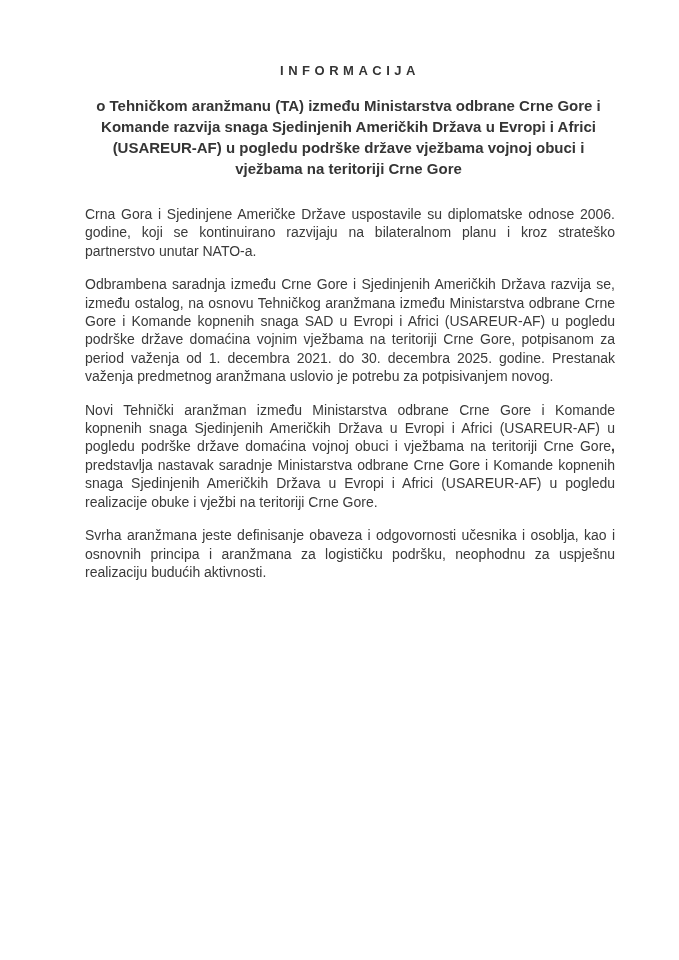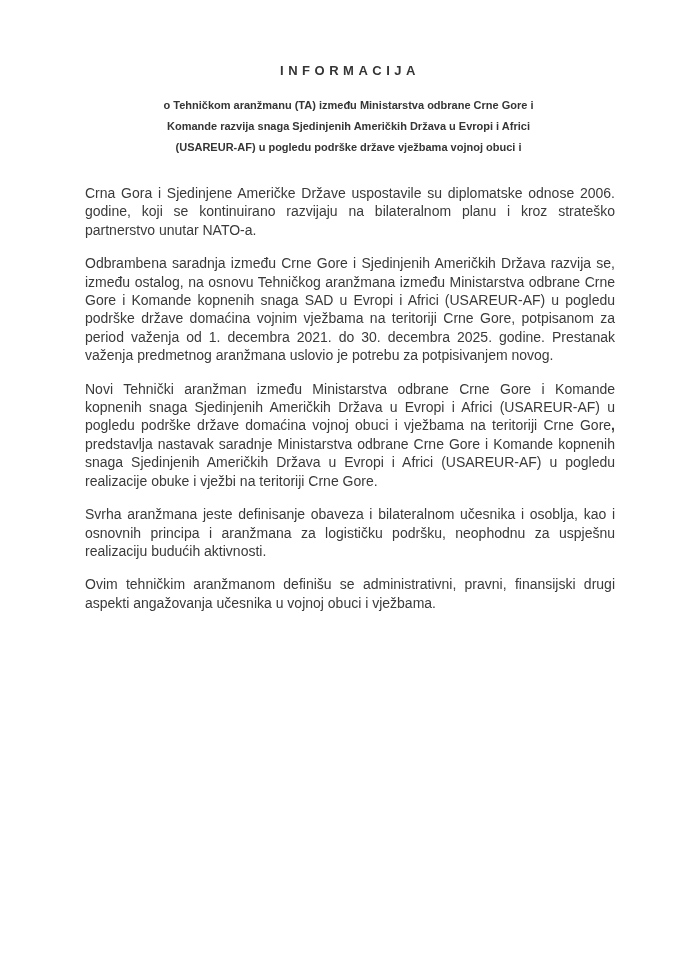--- a/index.html
+++ b/index.html
@@ -28,21 +28,21 @@
     font-weight: bold;
     letter-spacing: 4.5px;
     line-height: 18px;
     color: #353535;
   }
   .doc-subtitle {
     margin: 15px 0 26px 0;
     padding: 0 64px 0 82px;
     text-align: center;
     font-weight: bold;
-    font-size: 11px;
+    font-size: 15px;
     line-height: 21px;
     color: #353535;
   }
   .doc-subtitle .subtitle-line {
     white-space: nowrap;
   }
   .doc-body {
     padding: 0 64px 0 85px;
     font-size: 14px;
     line-height: 18.4px;
@@ -60,29 +60,29 @@
 <body>
 
 <div class="page">
 
   <h1 class="doc-title">INFORMACIJA</h1>
 
   <div class="doc-subtitle">
     <div class="subtitle-line">o Tehničkom aranžmanu (TA) između Ministarstva odbrane Crne Gore i</div>
     <div class="subtitle-line">Komande razvija snaga Sjedinjenih Američkih Država u Evropi i Africi</div>
     <div class="subtitle-line">(USAREUR-AF) u pogledu podrške države vježbama vojnoj obuci i</div>
+    <div class="subtitle-line">vježbama na teritoriji Crne Gore</div>
   </div>
 
   <div class="doc-body">
 
     <p>Crna Gora i Sjedinjene Američke Države uspostavile su diplomatske odnose 2006. godine, koji se kontinuirano razvijaju na bilateralnom planu i kroz strateško partnerstvo unutar NATO-a.</p>
 
     <p>Odbrambena saradnja između Crne Gore i Sjedinjenih Američkih Država razvija se, između ostalog, na osnovu Tehničkog aranžmana između Ministarstva odbrane Crne Gore i Komande kopnenih snaga SAD u Evropi i Africi (USAREUR-AF) u pogledu podrške države domaćina vojnim vježbama na teritoriji Crne Gore, potpisanom za period važenja od 1. decembra 2021. do 30. decembra 2025. godine. Prestanak važenja predmetnog aranžmana uslovio je potrebu za potpisivanjem novog.</p>
 
     <p><span>Novi Tehnički aranžman između Ministarstva odbrane Crne Gore i Komande kopnenih snaga Sjedinjenih Američkih Država u Evropi i Africi (USAREUR-AF) u pogledu podrške države domaćina vojnoj obuci i vježbama na teritoriji Crne Gore</span><span class="bold-inline">,</span><span> predstavlja nastavak saradnje Ministarstva odbrane Crne Gore i Komande kopnenih snaga Sjedinjenih Američkih Država u Evropi i Africi (USAREUR-AF) u pogledu realizacije obuke i vježbi na teritoriji Crne Gore.</span></p>
 
-    <p>Svrha aranžmana jeste definisanje obaveza i bilateralnom učesnika i osoblja, kao i osnovnih principa i aranžmana za logističku podršku, neophodnu za uspješnu realizaciju budućih aktivnosti.</p>
+    <p>Svrha aranžmana jeste definisanje obaveza i odgovornosti učesnika i osoblja, kao i osnovnih principa i aranžmana za logističku podršku, neophodnu za uspješnu realizaciju budućih aktivnosti.</p>
 
-    <p>Ovim tehničkim aranžmanom definišu se administrativni, pravni, finansijski drugi aspekti angažovanja učesnika u vojnoj obuci i vježbama.</p>
 
   </div>
 
 </div>
 
 </body></html>

